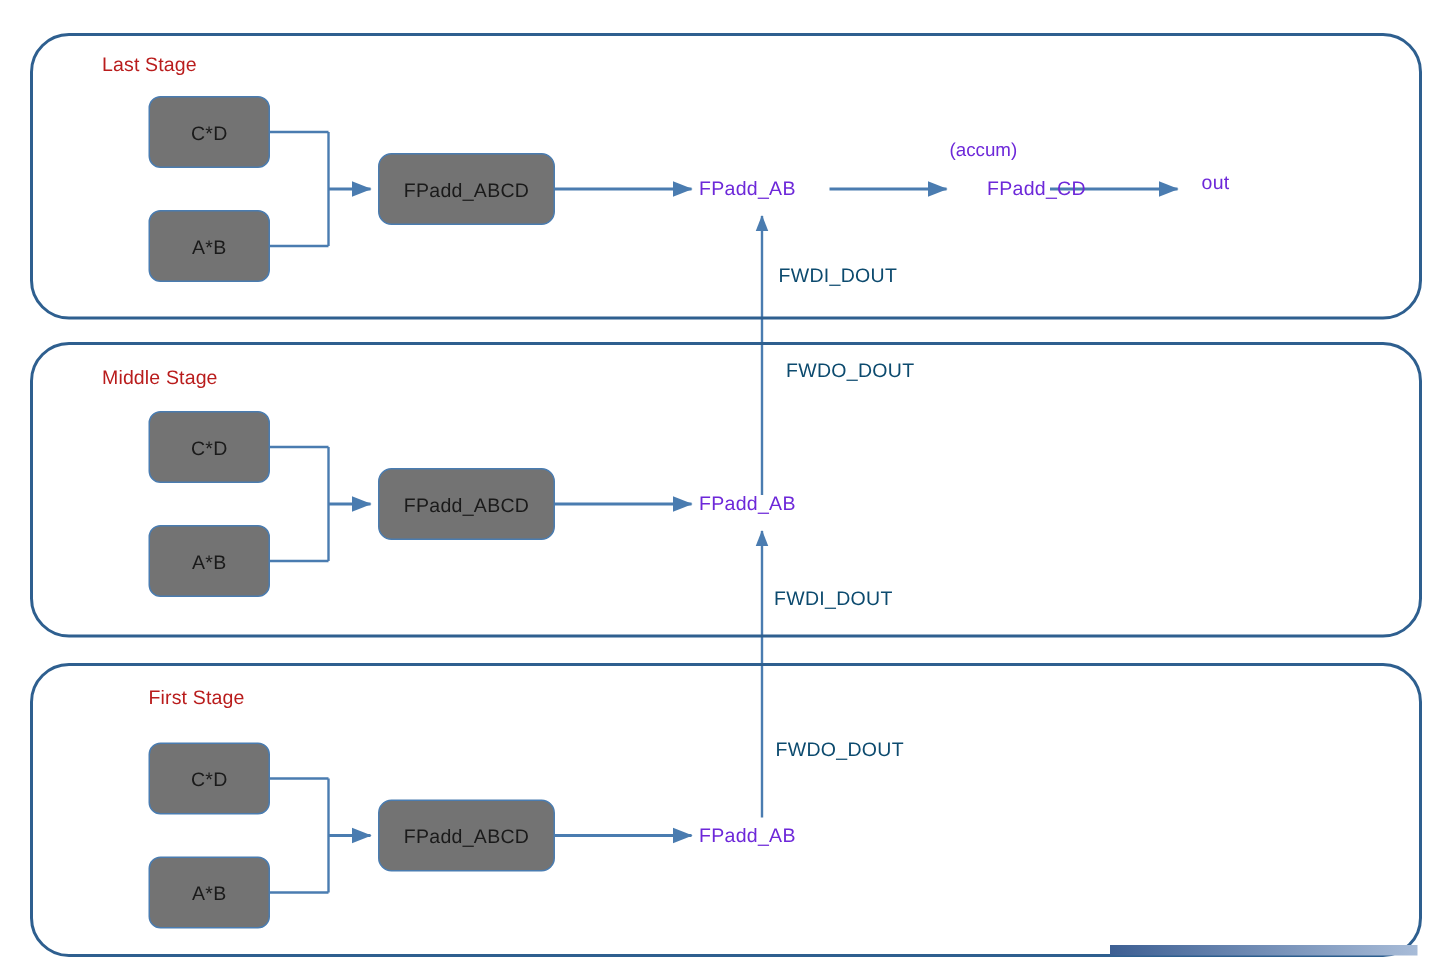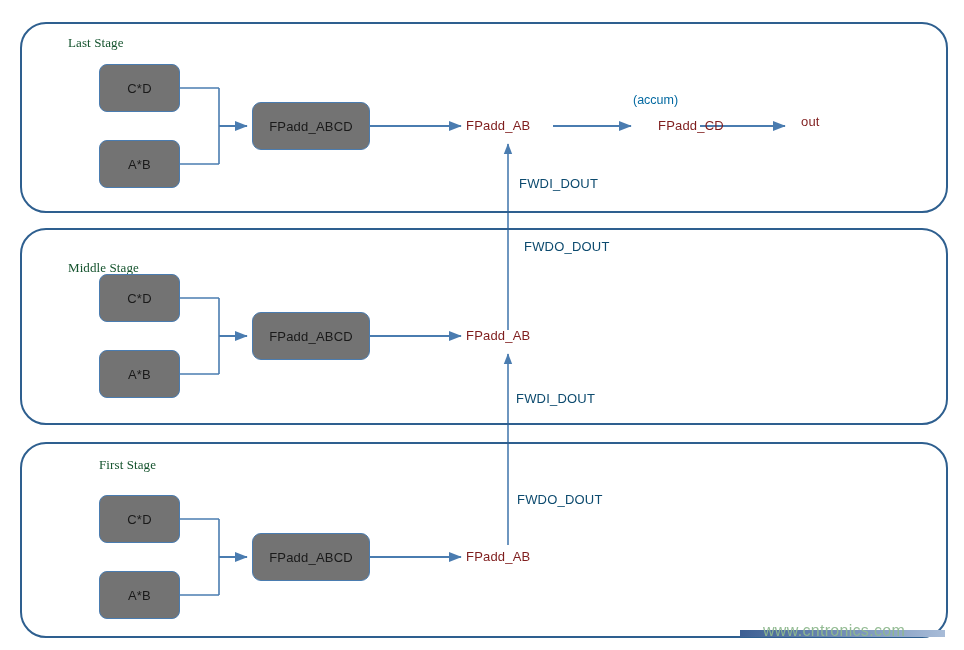--- a/index.html
+++ b/index.html
@@ -18,59 +18,58 @@
   .stage-box {
     position: absolute;
     box-sizing: border-box;
     border: 2.5px solid #2e5f8f;
     border-radius: 26px;
     background: transparent;
   }
   .stage-label {
     position: absolute;
     font-size: 13px;
-    color: #14532d;
+    color: #b91c1c;
     white-space: nowrap;
     letter-spacing: .1px;
-    font-family: Liberation Serif, serif;
   }
   .op-box {
     position: absolute;
     box-sizing: border-box;
     background: #737373;
     border: 1.6px solid #4a7cb0;
     border-radius: 8px;
     display: flex;
     align-items: center;
     justify-content: center;
     font-size: 13px;
     color: #1a1a1a;
     letter-spacing: .2px;
   }
   .op-box.wide {
     border-radius: 9px;
   }
   .node-label {
     position: absolute;
     font-size: 13px;
-    color: #7f1d1d;
+    color: #6d28d9;
     white-space: nowrap;
     letter-spacing: .2px;
   }
   .sig-label {
     position: absolute;
     font-size: 13px;
     color: #0c4a6e;
     white-space: nowrap;
     letter-spacing: .2px;
   }
   .accum-label {
     position: absolute;
     font-size: 12.5px;
-    color: #0369a1;
+    color: #6d28d9;
     white-space: nowrap;
   }
   svg.wires {
     position: absolute;
     left: 0;
     top: 0;
     width: 964px;
     height: 650px;
     pointer-events: none;
   }
@@ -144,36 +143,35 @@
   <div class="op-box" style="left:99px; top:140px; width:81px; height:48px;">A*B</div>
   <div class="op-box wide" style="left:252px; top:102px; width:118px; height:48px;">FPadd_ABCD</div>
 
   <div class="node-label" style="left:466px; top:118px;">FPadd_AB</div>
   <div class="accum-label" style="left:633px; top:93px;">(accum)</div>
   <div class="node-label" style="left:634px; top:118px;margin-left:24px;">FPadd_CD</div>
   <div class="node-label" style="left:801px; top:114px;">out</div>
   <div class="sig-label" style="left:519px; top:176px;">FWDI_DOUT</div>
 
   <div class="stage-box" style="left:20px; top:228px; width:928px; height:197px;"></div>
-  <div class="stage-label" style="left:68px; top:260px;">Middle Stage</div>
+  <div class="stage-label" style="left:68px; top:244px;">Middle Stage</div>
 
   <div class="op-box" style="left:99px; top:274px; width:81px; height:48px;">C*D</div>
   <div class="op-box" style="left:99px; top:350px; width:81px; height:48px;">A*B</div>
   <div class="op-box wide" style="left:252px; top:312px; width:118px; height:48px;">FPadd_ABCD</div>
 
   <div class="node-label" style="left:466px; top:328px;">FPadd_AB</div>
   <div class="sig-label" style="left:524px; top:239px;">FWDO_DOUT</div>
   <div class="sig-label" style="left:516px; top:391px;">FWDI_DOUT</div>
 
   <div class="stage-box" style="left:20px; top:442px; width:928px; height:196px;"></div>
   <div class="stage-label" style="left:68px; top:457px;margin-left:31px;">First Stage</div>
 
   <div class="op-box" style="left:99px; top:495px; width:81px; height:48px;">C*D</div>
   <div class="op-box" style="left:99px; top:571px; width:81px; height:48px;">A*B</div>
   <div class="op-box wide" style="left:252px; top:533px; width:118px; height:48px;">FPadd_ABCD</div>
 
   <div class="node-label" style="left:466px; top:549px;">FPadd_AB</div>
   <div class="sig-label" style="left:517px; top:492px;">FWDO_DOUT</div>
 
   <div class="wm-bar" style="left:740px; top:630px; width:205px;"></div>
-  <div class="watermark" style="left:763px; top:622px;">www.cntronics.com</div>
 
 </div>
 
 </body></html>

